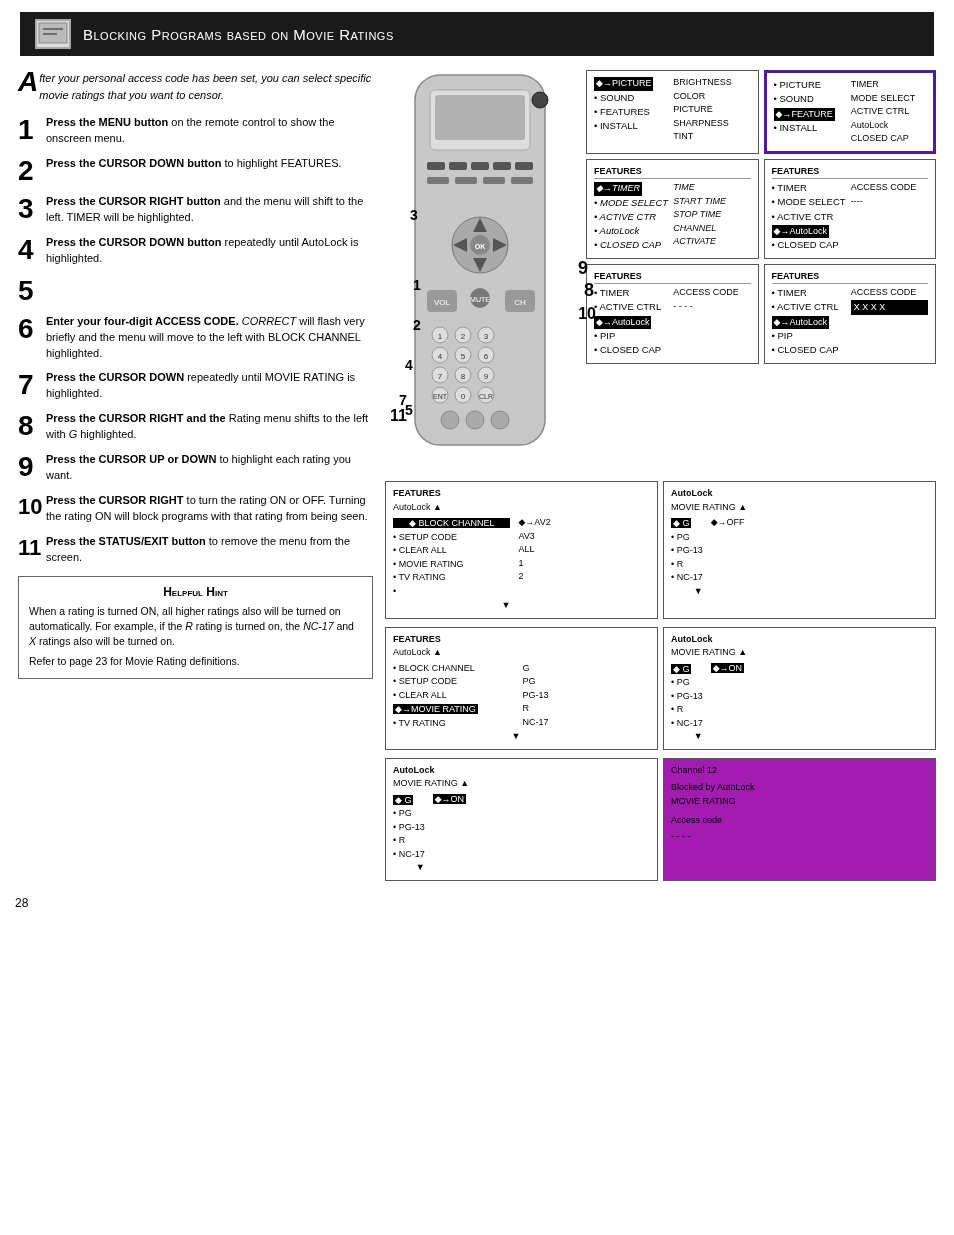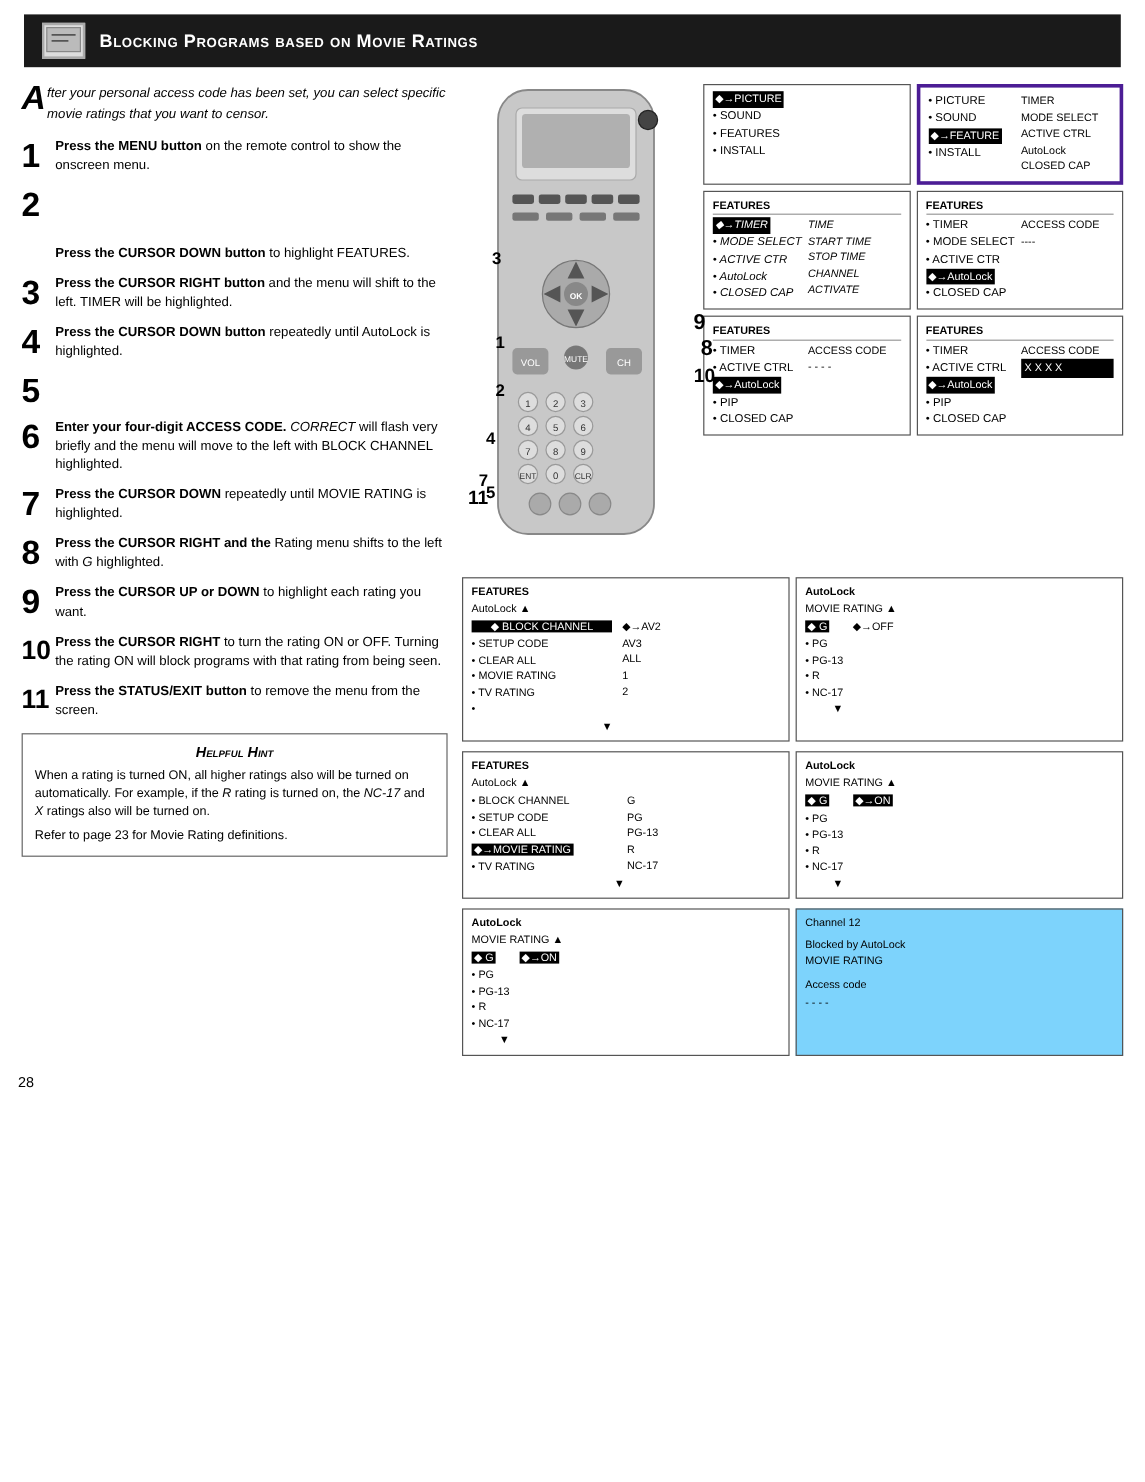--- a/index.html
+++ b/index.html
@@ -20,21 +20,21 @@
 <div>
 
   <div style="display:flex; align-items:center; background:#1a1a1a; color:#fff; margin:12px 20px 14px 20px; padding:7px 15px;">
     <span style="display:inline-block;width:36px;height:30px;border:2px solid #aaa;background:#ddd;margin-right:12px;vertical-align:middle;">
       <svg width="32" height="26" viewBox="0 0 32 26">
         <rect x="2" y="2" width="28" height="20" fill="#bbb" stroke="#888"></rect>
         <line x1="6" y1="8" x2="26" y2="8" stroke="#555" stroke-width="1.5"></line>
         <line x1="6" y1="13" x2="20" y2="13" stroke="#555" stroke-width="1.5"></line>
       </svg>
     </span>
-    <span style="font-size:15px;font-weight:bold;letter-spacing:0.5px;font-variant:small-caps;">Blocking Programs based on Movie Ratings</span>
+    <span style="font-size:15px;font-weight:normal;letter-spacing:0.5px;font-variant:small-caps;">Blocking Programs based on Movie Ratings</span>
   </div>
 
   <div style="display:flex; padding:0 18px; gap:12px;">
 
     <div style="width:355px; flex-shrink:0;">
 
       <div style="font-size:11px;line-height:1.5;margin-bottom:12px;font-style:italic;">
         <span style="font-size:28px;font-weight:bold;float:left;line-height:0.85;margin-right:1px;font-style:italic;">A</span>
         <span>fter your personal access code has been set, you can select specific movie ratings that you want to censor.</span>
       </div>
@@ -43,21 +43,21 @@
 
         <div style="display:flex;margin-bottom:9px;">
           <div style="font-size:28px;font-weight:bold;min-width:28px;line-height:1;padding-top:1px;">1</div>
           <div style="font-size:11px;line-height:1.45;">
             <strong>Press the MENU button</strong> on the remote control to show the onscreen menu.
           </div>
         </div>
 
         <div style="display:flex;margin-bottom:9px;">
           <div style="font-size:28px;font-weight:bold;min-width:28px;line-height:1;padding-top:1px;">2</div>
-          <div style="font-size:11px;line-height:1.45;margin-top:48px;">
+          <div style="font-size:11px;line-height:1.45;">
             <strong>Press the CURSOR DOWN button</strong> to highlight FEATURES.
           </div>
         </div>
 
         <div style="display:flex;margin-bottom:9px;">
           <div style="font-size:28px;font-weight:bold;min-width:28px;line-height:1;padding-top:1px;">3</div>
           <div style="font-size:11px;line-height:1.45;">
             <strong>Press the CURSOR RIGHT button</strong> and the menu will shift to the left. TIMER will be highlighted.
           </div>
         </div>
@@ -110,21 +110,21 @@
 
         <div style="display:flex;margin-bottom:9px;">
           <div style="font-size:22px;font-weight:bold;min-width:28px;line-height:1;padding-top:3px;">11</div>
           <div style="font-size:11px;line-height:1.45;">
             <strong>Press the STATUS/EXIT button</strong> to remove the menu from the screen.
           </div>
         </div>
       </div>
 
       <div style="border:1px solid #666;margin-top:10px;padding:8px 10px;">
-        <div style="text-align:center;font-style:italic;font-weight:bold;font-size:12px;margin-bottom:5px;font-variant:small-caps;">Helpful Hint</div>
+        <div style="text-align:center;font-weight:bold;font-size:12px;margin-bottom:5px;font-variant:small-caps;">Helpful Hint</div>
         <div style="font-size:10.5px;line-height:1.45;margin-bottom:5px;">When a rating is turned ON, all higher ratings also will be turned on automatically. For example, if the <em>R</em> rating is turned on, the <em>NC-17</em> and <em>X</em> ratings also will be turned on.</div>
         <div style="font-size:10.5px;line-height:1.45;">Refer to page 23 for Movie Rating definitions.</div>
       </div>
     </div>
 
     <div style="flex:1;display:flex;flex-direction:column;gap:5px;">
 
       <div style="display:flex;gap:6px;align-items:flex-start;">
 
         <div style="position:relative;width:195px;flex-shrink:0;">
@@ -215,20 +215,27 @@
           <div style="display:grid;grid-template-columns:1fr 1fr;gap:5px;">
 
             <div style="border:1px solid #555;padding:5px 7px;font-size:9.5px;line-height:1.5;">
               <div style="display:grid;grid-template-columns:1fr 1fr;gap:2px;">
                 <div>
                   <div style="background:#000;color:#fff;padding:0 2px;display:inline-block;font-size:9px;">◆→PICTURE</div>
                   <div>• SOUND</div>
                   <div>• FEATURES</div>
                   <div>• INSTALL</div>
                 </div>
+                <div style="font-size:9px;">
+                  <div>BRIGHTNESS</div>
+                  <div>COLOR</div>
+                  <div>PICTURE</div>
+                  <div>SHARPNESS</div>
+                  <div>TINT</div>
+                </div>
               </div>
             </div>
 
             <div style="border:3px solid #4c1d95;padding:5px 7px;font-size:9.5px;line-height:1.5;">
               <div style="display:grid;grid-template-columns:1fr 1fr;gap:2px;">
                 <div>
                   <div>• PICTURE</div>
                   <div>• SOUND</div>
                   <div style="background:#000;color:#fff;padding:0 2px;display:inline-block;font-size:9px;">◆→FEATURE</div>
                   <div>• INSTALL</div>
@@ -417,21 +424,21 @@
               <div style="font-size:9px;">• R</div>
               <div style="font-size:9px;">• NC-17</div>
               <div style="font-size:9px;text-align:right;">▼</div>
             </div>
             <div style="font-size:9px;padding-left:6px;">
               <div><span style="background:#000;color:#fff;padding:0 2px;">◆→ON</span></div>
             </div>
           </div>
         </div>
 
-        <div style="border:1px solid #555;padding:5px 7px;font-size:9.5px;line-height:1.5;background:#7dd3fc;">
+        <div style="border:1px solid #555;padding:5px 7px;font-size:9.5px;line-height:1.5;background:#a21caf;">
           <div style="font-size:9px;margin-bottom:4px;">Channel 12</div>
           <div style="font-size:9px;">Blocked by AutoLock</div>
           <div style="font-size:9px;margin-bottom:6px;">MOVIE RATING</div>
           <div style="font-size:9px;margin-bottom:2px;">Access code</div>
           <div style="font-size:9px;">- - - -</div>
         </div>
       </div>
 
     </div>
   </div>

